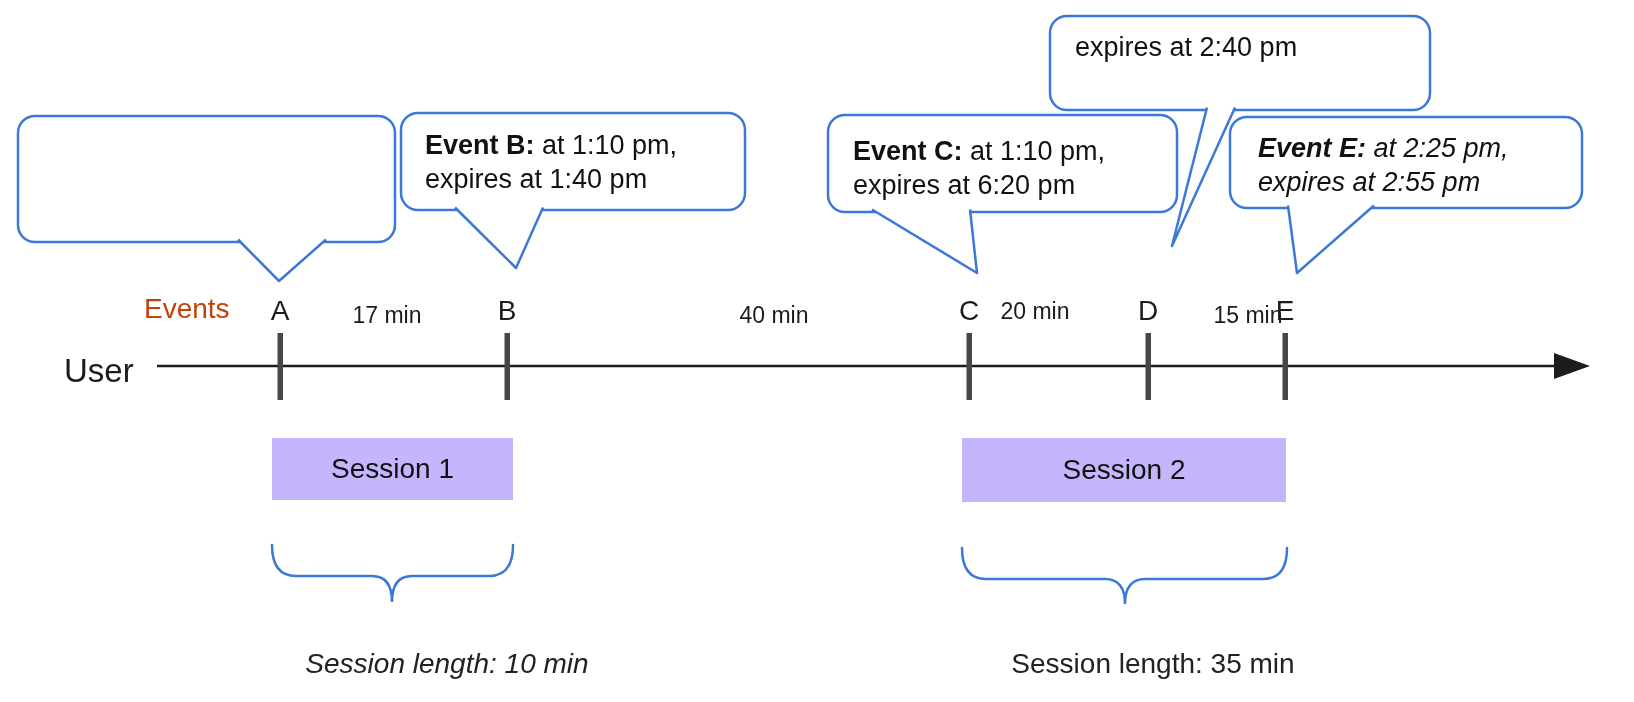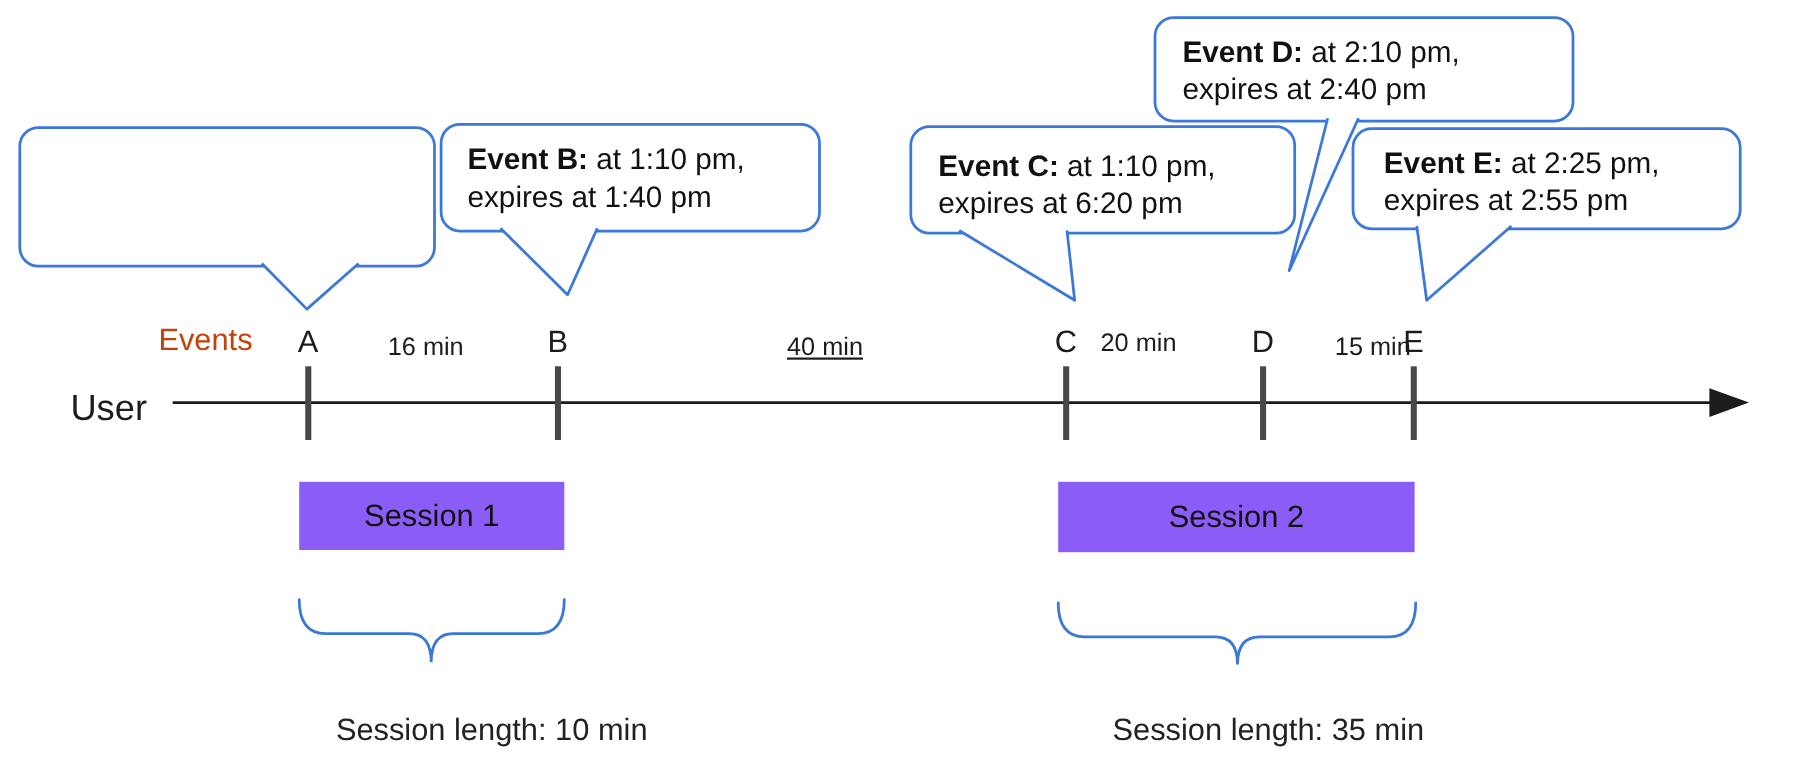--- a/index.html
+++ b/index.html
@@ -14,21 +14,21 @@
   .canvas svg{position:absolute;left:0;top:0;}
   .txt{position:absolute;white-space:nowrap;}
   .bubble-text{font-size:27px;line-height:34px;color:#111;}
   .bubble-text b{font-weight:bold;}
   .tick-letter{font-size:28px;transform:translateX(-50%);color:#1c1c1c;}
   .interval-label{font-size:23px;transform:translateX(-50%);color:#1c1c1c;}
   .events-label{font-size:28px;color:#c2410c;}
   .user-label{font-size:33px;color:#1c1c1c;text-align:right;}
   .session-box{
     position:absolute;
-    background:#8b5cf6;
+    background:#c4b5fd;
     display:flex;align-items:center;justify-content:center;
     font-size:28px;color:#111;
   }
   .session-length{font-size:28px;transform:translateX(-50%);color:#222;}
 </style>
 </head>
 <body>
 
 <div class="canvas">
 
@@ -76,46 +76,45 @@
     <div><b>Event B:</b><span> at 1:10 pm,</span></div>
     <div>expires at 1:40 pm</div>
   </div>
 
   <div class="txt bubble-text" style="left:853px;top:134px;">
     <div><b>Event C:</b><span> at 1:10 pm,</span></div>
     <div>expires at 6:20 pm</div>
   </div>
 
   <div class="txt bubble-text" style="left:1075px;top:30px;">
-    <div><b>Event D:</b><span> at 2:10 pm,</span></div>
     <div>expires at 2:40 pm</div>
   </div>
 
-  <div class="txt bubble-text" style="left:1258px;top:131px;">
+  <div class="txt bubble-text" style="left:1258px;top:131px;font-style:italic;">
     <div><b>Event E:</b><span> at 2:25 pm,</span></div>
     <div>expires at 2:55 pm</div>
   </div>
 
   <div class="txt events-label" style="left:144px;top:293px;">Events</div>
   <div class="txt user-label" style="left:64px;top:352px;">User</div>
 
   <div class="txt tick-letter" style="left:280px;top:295px;">A</div>
   <div class="txt tick-letter" style="left:507px;top:295px;">B</div>
   <div class="txt tick-letter" style="left:969px;top:295px;">C</div>
   <div class="txt tick-letter" style="left:1148px;top:295px;">D</div>
   <div class="txt tick-letter" style="left:1285px;top:295px;">E</div>
 
-  <div class="txt interval-label" style="left:387px;top:302px;">16 min</div>
-  <div class="txt interval-label" style="left:750px;top:302px;text-decoration:underline;">40 min</div>
+  <div class="txt interval-label" style="left:387px;top:302px;">17 min</div>
+  <div class="txt interval-label" style="left:774px;top:302px;">40 min</div>
   <div class="txt interval-label" style="left:1035px;top:298px;">20 min</div>
   <div class="txt interval-label" style="left:1200px;top:302px;margin-left:48px;">15 min</div>
 
   <div class="session-box" style="left:272px;top:438px;width:241px;height:62px;">
     <span>Session 1</span>
   </div>
   <div class="session-box" style="left:962px;top:438px;width:324px;height:64px;">
     <span>Session 2</span>
   </div>
 
-  <div class="txt session-length" style="left:447px;top:648px;">Session length: 10 min</div>
+  <div class="txt session-length" style="left:447px;top:648px;font-style:italic;">Session length: 10 min</div>
   <div class="txt session-length" style="left:1153px;top:648px;">Session length: 35 min</div>
 
 </div>
 
 </body></html>

